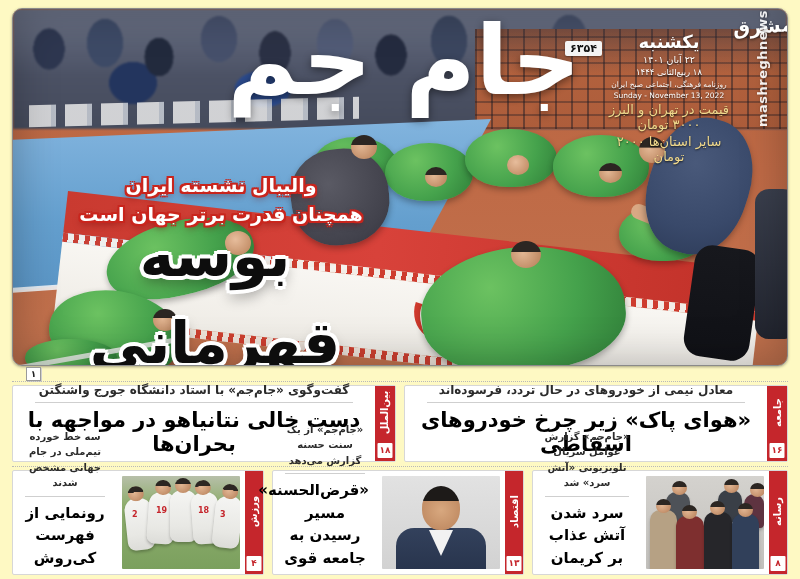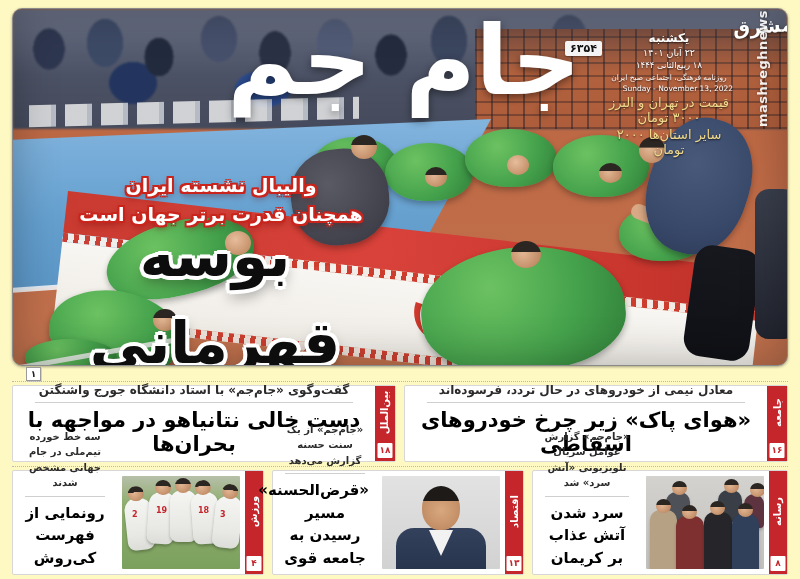--- a/index.html
+++ b/index.html
@@ -104,25 +104,25 @@
 
   
   .logo { position:absolute; left:168px; top:2px; width:446px; text-align:center; color:#ffffff;
     font-size:96px; font-weight:bold; line-height:1.05; direction:rtl; z-index:50;
     text-shadow:0 3px 8px rgba(0,0,0,.45); letter-spacing:-2px; }
   .issue-badge { position:absolute; left:552px; top:32px; background:#f4f4f4; color:#111;
     font-size:11px; font-weight:bold; padding:1px 5px; border-radius:2px; z-index:52;
     box-shadow:0 1px 2px rgba(0,0,0,.4); }
   .dateblock { position:absolute; left:592px; top:22px; width:128px; text-align:center; direction:rtl;
     color:#ffffff; z-index:51; text-shadow:0 1px 2px rgba(0,0,0,.7); }
-  .dateblock .weekday { font-size:12px; font-weight:bold; }
+  .dateblock .weekday { font-size:18px; font-weight:bold; }
   .dateblock .d2 { font-size:9.5px; margin-top:2px; }
   .dateblock .d3 { font-size:8.5px; margin-top:2px; }
   .dateblock .d4 { font-size:7.5px; margin-top:3px; opacity:.95; }
-  .dateblock .d5 { font-size:7.5px; margin-top:2px; direction:ltr;text-align:right; }
+  .dateblock .d5 { font-size:7.5px; margin-top:2px; direction:ltr; }
   .dateblock .d6, .dateblock .d7 { font-size:13px; margin-top:2px; color:#f0d98c; }
   .mashregh-logo { position:absolute; left:718px; top:6px; width:64px; text-align:center; color:#fff;
     font-size:19px; font-weight:bold; direction:rtl; z-index:52; transform:rotate(-4deg);
     text-shadow:0 1px 3px rgba(0,0,0,.6); }
   .watermark { position:absolute; left:742px; top:118px; width:200px; height:18px; z-index:52;
     transform:rotate(-90deg); transform-origin:left top; color:#fdfdfd; opacity:.92;
     font-size:13px; font-weight:bold; letter-spacing:.5px; text-shadow:0 1px 3px rgba(0,0,0,.55); }
 
   
   .lead-kicker { position:absolute; left:48px; top:140px; width:320px; text-align:center; direction:rtl;

